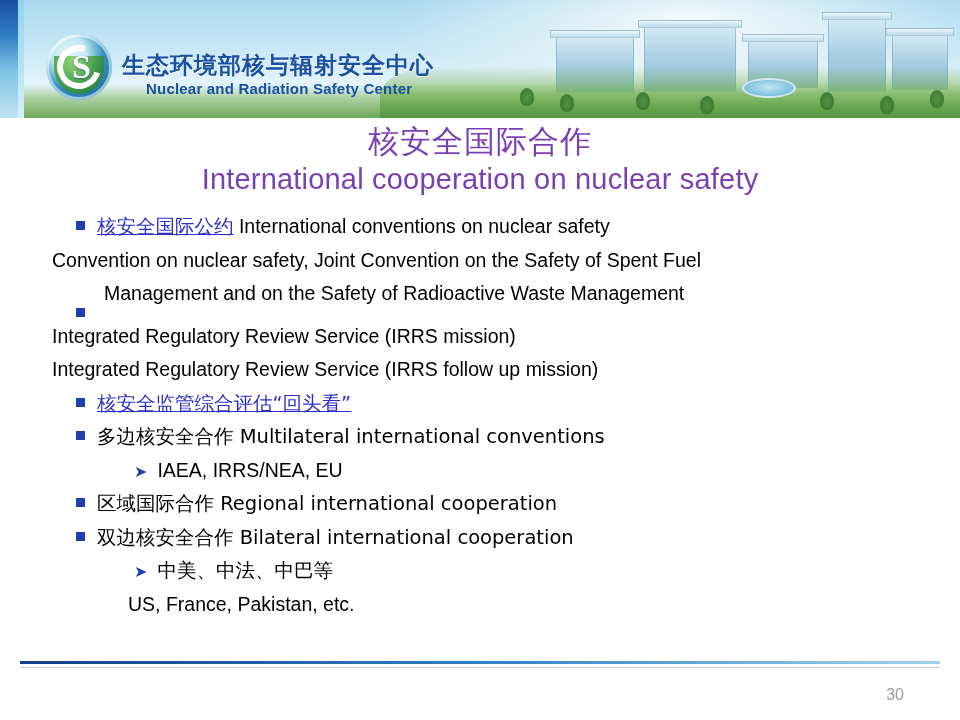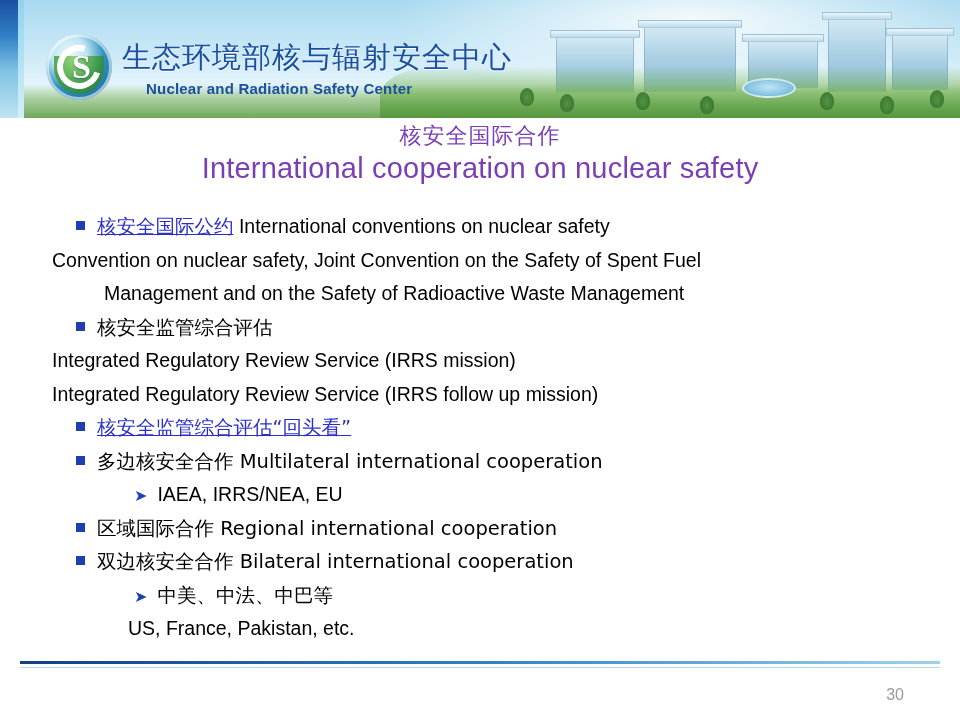--- a/index.html
+++ b/index.html
@@ -130,23 +130,23 @@
     font-size: 34px;
     font-weight: bold;
     color: #ffffff;
     font-family: "Liberation Serif", serif;
     line-height: 1;
     text-shadow: 0 1px 2px rgba(0,60,90,.5);
   }
 
   .org-cn {
     position: absolute;
-    left: 122px; top: 38px;
-    font-size: 29px;
-    font-weight: normal;
+    left: 122px; top: 50px;
+    font-size: 23px;
+    font-weight: bold;
     color: #1b4fa0;
     letter-spacing: 1px;
     text-shadow: 0 1px 0 rgba(255,255,255,.8);
     white-space: nowrap;
   }
   .org-en {
     position: absolute;
     left: 122px; top: 80px;
     font-size: 15px;
     font-weight: bold;
@@ -157,21 +157,21 @@
   }
 
   
   .title-block {
     position: absolute;
     top: 122px; left: 0;
     width: 960px;
     text-align: center;
   }
   .title-cn {
-    font-size: 22px;
+    font-size: 31px;
     color: #7b3fb5;
     font-weight: normal;
     line-height: 1.25;
     letter-spacing: 1px;
   }
   .title-en {
     font-size: 29px;
     color: #7b3fb5;
     font-weight: normal;
     line-height: 1.3;
@@ -294,33 +294,32 @@
 
     <div class="line lvl1">
       <span class="bullet-sq"></span>
       <span><a class="link cn" href="#">核安全国际公约</a><span> International conventions on nuclear safety</span></span>
     </div>
     <div class="line cont">Convention on nuclear safety, Joint Convention on the Safety of Spent Fuel</div>
     <div class="line cont2">Management and on the Safety of Radioactive Waste Management</div>
 
     <div class="line lvl1">
       <span class="bullet-sq"></span>
-      <span class="cn">核安全监管综合评估</span>
     </div>
     <div class="line cont">Integrated Regulatory Review Service (IRRS mission)</div>
 
     <div class="line cont">Integrated Regulatory Review Service (IRRS follow up mission)</div>
     <div class="line lvl1">
       <span class="bullet-sq"></span>
       <a class="link cn" href="#">核安全监管综合评估“回头看”</a>
     </div>
 
     <div class="line lvl1">
       <span class="bullet-sq"></span>
-      <span class="cn">多边核安全合作 Multilateral international cooperation</span>
+      <span class="cn">多边核安全合作 Multilateral international conventions</span>
     </div>
     <div class="line lvl2">
       <span class="arrow">➤</span>
       <span>IAEA, IRRS/NEA, EU</span>
     </div>
 
     <div class="line lvl1">
       <span class="bullet-sq"></span>
       <span class="cn">区域国际合作 Regional international cooperation</span>
     </div>

